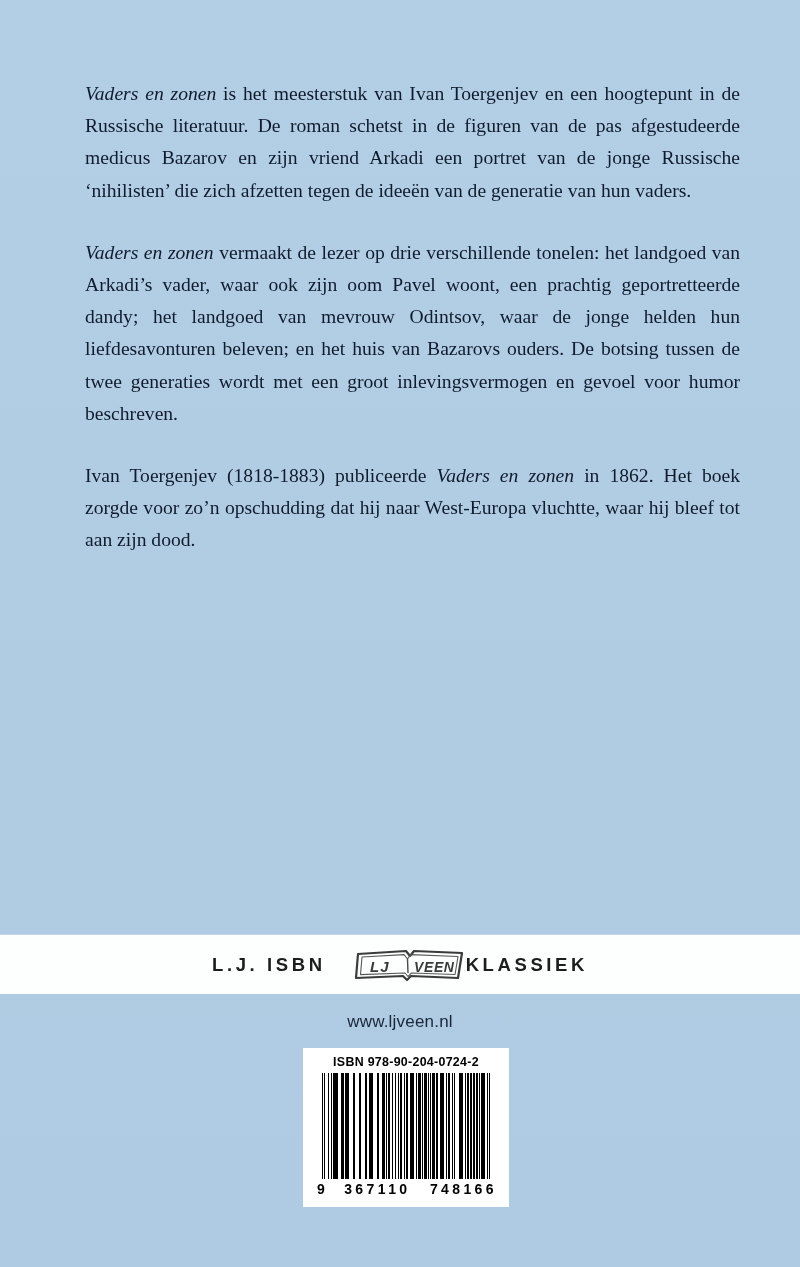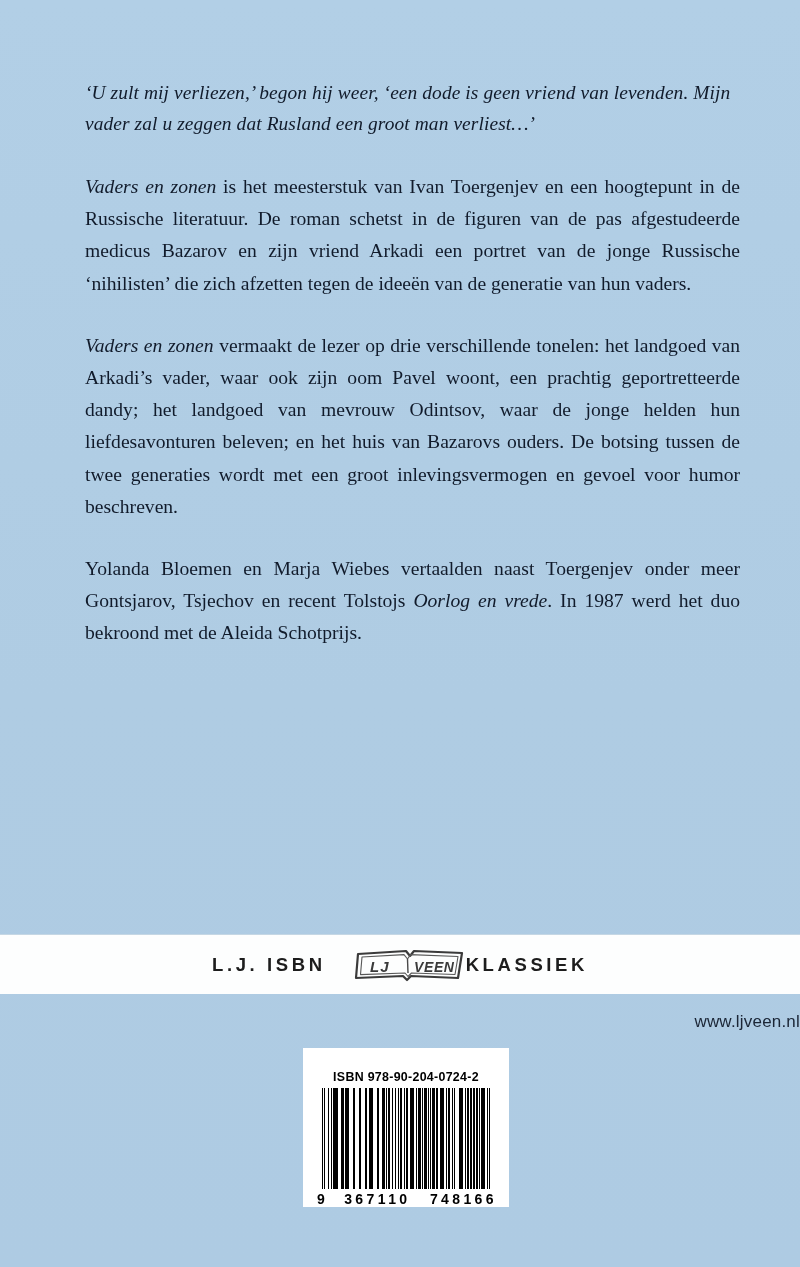--- a/index.html
+++ b/index.html
@@ -87,39 +87,39 @@
     flex: 0 0 auto;
   }
   .logo svg { display: block; width: 112px; height: 36px; }
 
   
   .website {
     position: absolute;
     top: 1012px;
     left: 0;
     right: 0;
-    text-align: right;
+    text-align: center;
     font-family: "Liberation Sans", "DejaVu Sans", sans-serif;
     font-size: 17px;
     letter-spacing: 0.2px;
     color: #1b2636;
   }
 
   
   .barcode-box {
     position: absolute;
     left: 303px;
     top: 1048px;
     width: 206px;
     height: 159px;
     background: #ffffff;
     display: flex;
     flex-direction: column;
     align-items: center;
-    padding-top: 22px;
+    padding-top: 7px;
     box-sizing: border-box;
   }
 
   .isbn-line {
     font-family: "Liberation Sans", "DejaVu Sans", sans-serif;
     font-size: 12.4px;
     font-weight: 700;
     letter-spacing: 0.3px;
     color: #000;
     white-space: nowrap;
@@ -154,34 +154,33 @@
   .digits .grp { letter-spacing: 3.4px; }
   .digits .lead { margin-left: 2px; }
 </style>
 </head>
 <body>
 
 <div class="cover">
 
   <div class="blurb">
 
-    <p class="epigraph">‘U zult mij verliezen,’ begon hij weer, ‘een dode is geen vriend van levenden. Mijn vader zal u zeggen dat Rusland een groot man verliest…’</p>
 
     <p class="para">
       <span class="ital">Vaders en zonen</span><span> is het meesterstuk van Ivan Toergenjev en een hoogtepunt in de Russische literatuur. De roman schetst in de figuren van de pas afgestudeerde medicus Bazarov en zijn vriend Arkadi een portret van de jonge Russische ‘nihilisten’ die zich afzetten tegen de ideeën van de generatie van hun vaders.</span>
     </p>
 
     <p class="para">
       <span class="ital">Vaders en zonen</span><span> vermaakt de lezer op drie verschillende tonelen: het landgoed van Arkadi’s vader, waar ook zijn oom Pavel woont, een prachtig geportretteerde dandy; het landgoed van mevrouw Odintsov, waar de jonge helden hun liefdesavonturen beleven; en het huis van Bazarovs ouders. De botsing tussen de twee generaties wordt met een groot inlevingsvermogen en gevoel voor humor beschreven.</span>
     </p>
 
-
     <p class="para">
-      <span>Yolanda Bloemen en Marja Wiebes vertaalden naast Toergenjev onder meer Gontsjarov, Tsjechov en recent Tolstojs </span><span class="ital">Oorlog en vrede</span><span>. In 1987 werd het duo bekroond met de Aleida Schotprijs.</span>
+      <span>Ivan Toergenjev (1818-1883) publiceerde </span><span class="ital">Vaders en zonen</span><span> in 1862. Het boek zorgde voor zo’n opschudding dat hij naar West-Europa vluchtte, waar hij bleef tot aan zijn dood.</span>
     </p>
+
 
   </div>
 
   <div class="publisher-band">
 
     <span class="pub-word pub-left">L.J. ISBN</span>
 
     <span class="logo">
       <svg viewBox="0 0 112 36" xmlns="http://www.w3.org/2000/svg" aria-hidden="true">
 

